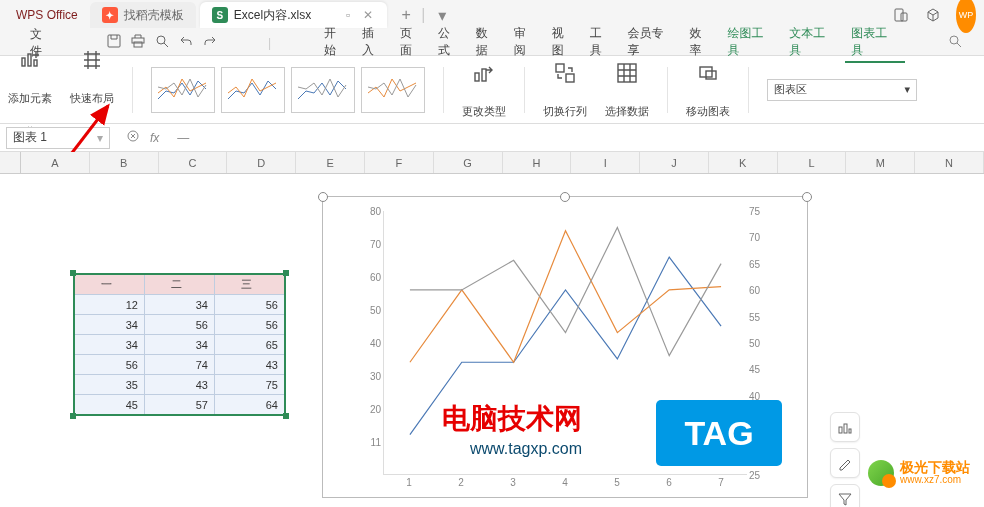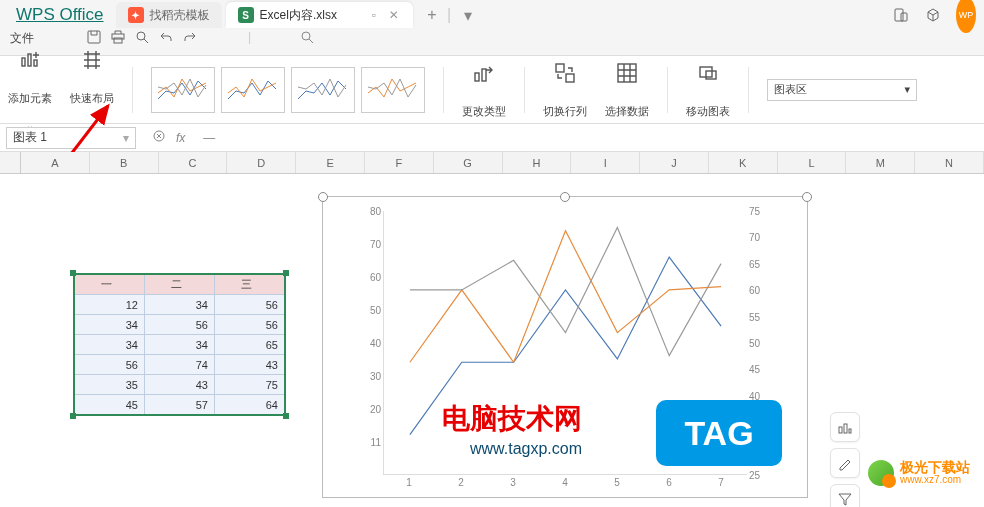--- a/index.html
+++ b/index.html
@@ -1,29 +1,29 @@
 <!DOCTYPE html>
 <html><head>
 <meta charset="utf-8">
 <style>
   * { box-sizing: border-box; margin: 0; padding: 0; font-family: "Microsoft YaHei", sans-serif; }
   body { background: #f5f5f5; width: 984px; height: 507px; overflow: hidden; position: relative; }
   
   .titlebar { height: 30px; display: flex; align-items: center; background: #f5f5f5; padding: 0 8px; gap: 4px; }
-  .app-name { font-size: 17px; color: #0f766e; padding: 0 8px; text-decoration: underline; }
+  .app-name { font-size: 12px; color: #7f1d1d; padding: 0 8px; }
   .tab { height: 26px; display: flex; align-items: center; padding: 0 12px; font-size: 12px; border-radius: 6px 6px 0 0; gap: 6px; }
   .tab.inactive { background: #eee; color: #666; }
   .tab.active { background: #fff; color: #333; box-shadow: 0 -1px 3px rgba(0,0,0,0.08); }
   .tab-icon { width: 16px; height: 16px; display: flex; align-items: center; justify-content: center; border-radius: 3px; font-size: 10px; color: #fff; font-weight: bold; }
   .tab-close { width: 14px; height: 14px; display: flex; align-items: center; justify-content: center; color: #999; }
   .win-icons { margin-left: auto; display: flex; gap: 14px; align-items: center; color: #666; }
   .win-icon { width: 18px; height: 18px; display: flex; align-items: center; justify-content: center; }
   .avatar { width: 20px; height: 36px; border-radius: 50%; background: #ff8c00; color: #fff; font-size: 9px; display: flex; align-items: center; justify-content: center; }
 
-  .menubar { height: 26px; display: flex; background: #f5f5f5; padding: 0 2px; font-size: 12px; color: #444; border-bottom: 1px solid #ddd; gap: 35px; }
+  .menubar { height: 26px; display: flex; align-items: center; background: #f5f5f5; padding: 0 22px; font-size: 12px; color: #444; border-bottom: 1px solid #ddd; gap: 35px; }
   .menu-file { padding: 0 8px; }
   .qat { display: flex; gap: 10px; padding: 0 10px; color: #666; }
   .menu-tabs { display: flex; gap: 2px; margin-left: 6px; }
   .menu-tab { padding: 2px 6px; }
   .menu-tab.green { color: #2e8b57; }
   .menu-tab.active { border-bottom: 2px solid #2e8b57; color: #2e8b57; }
   .menu-search { margin-left: 8px; color: #888; }
 
   .ribbon { height: 68px; background: #fff; border-bottom: 1px solid #ddd; display: flex; align-items: center; padding: 4px 8px; gap: 18px; }
   .ribbon-btn { display: flex; flex-direction: column; align-items: center; gap: 18px; font-size: 11px; color: #444; }
@@ -33,21 +33,21 @@
   .mini-chart { width: 54px; height: 34px; }
   .ribbon-sep { width: 1px; height: 46px; background: #e4e4e4; }
   .ribbon-right { display: flex; flex-direction: column; gap: 4px; }
   .area-select { width: 150px; height: 22px; border: 1px solid #ccc; font-size: 11px; padding: 2px 6px; background: #fff; display: flex; align-items: center; justify-content: space-between; color: #444; }
   .fmt-btns { display: flex; gap: 10px; font-size: 11px; color: #555; }
   .fmt-btn { display: flex; align-items: center; gap: 3px; }
 
   .arrow-annot { position: absolute; left: 58px; top: 98px; pointer-events: none; }
 
   .formula-bar { height: 28px; background: #fff; border-bottom: 1px solid #ddd; display: flex; align-items: center; font-size: 12px; }
-  .name-box { width: 130px; height: 22px; margin: 0 6px; border: 1px solid #ccc; background: #fff; padding: 2px 6px; display: flex; align-items: center; justify-content: space-between; color: #444; }
+  .name-box { width: 104px; height: 22px; margin: 0 6px; border: 1px solid #ccc; background: #fff; padding: 2px 6px; display: flex; align-items: center; justify-content: space-between; color: #444; }
   .fx-icons { display: flex; gap: 10px; padding: 0 10px; color: #888; align-items: center; }
   .fx-input { flex: 1; padding: 0 8px; color: #888; }
 
   .sheet-area { position: relative; height: 355px; background: #fff; display: flex; }
   .col-headers { position: absolute; top: 0; left: 0; right: 0; height: 22px; display: flex; background: #f3f3f3; border-bottom: 1px solid #ccc; }
   .corner { width: 22px; border-right: 1px solid #ccc; }
   .col-h { width: 72px; border-right: 1px solid #ddd; display: flex; align-items: center; justify-content: center; font-size: 11px; color: #666; }
 
   .table-sel { position: absolute; left: 74px; top: 122px; }
   .tbl { border-collapse: collapse; }
@@ -62,21 +62,21 @@
   .y-axis { position: absolute; left: 0; top: 0; bottom: 0; width: 26px; }
   .y-tick { position: absolute; right: 2px; font-size: 10px; color: #888; transform: translateY(-50%); }
   .y2-axis { position: absolute; right: 0; top: 0; bottom: 0; width: 26px; }
   .y2-tick { position: absolute; left: 2px; font-size: 10px; color: #888; transform: translateY(-50%); }
   .x-axis { position: absolute; left: 26px; right: 26px; bottom: -16px; height: 14px; display: flex; justify-content: space-around; font-size: 10px; color: #888; }
   .plot-inner { position: absolute; left: 26px; right: 26px; top: 0; bottom: 0; border-left: 1px solid #ddd; border-bottom: 1px solid #ddd; }
   .line-svg { position: absolute; left: 0; top: 0; width: 100%; height: 100%; }
 
   .watermark1 { position: absolute; left: 442px; top: 400px; font-size: 28px; font-weight: bold; color: #e60000; }
   .watermark1-sub { position: absolute; left: 470px; top: 440px; font-size: 16px; color: #0c4a6e; }
-  .tag-badge { position: absolute; left: 656px; top: 400px; width: 126px; height: 66px; background: #0099e5; border-radius: 10px; color: #fff; font-size: 34px; font-weight: bold; display: flex; align-items: center; justify-content: center; }
+  .tag-badge { position: absolute; left: 656px; top: 400px; width: 126px; height: 66px; background: #0099e5; border-radius: 5px; color: #fff; font-size: 34px; font-weight: bold; display: flex; align-items: center; justify-content: center; }
   .jgxz { position: absolute; right: 14px; top: 460px; display: flex; align-items: flex-start; gap: 6px; }
   .jgxz-icon { width: 26px; height: 26px; border-radius: 50%; background: linear-gradient(135deg,#7fd44b,#4aa82a); position: relative; }
   .jgxz-arrow { position: absolute; right: -2px; bottom: -2px; width: 14px; height: 14px; background: #ff8c00; border-radius: 50%; }
   .jgxz-txt { font-size: 14px; font-weight: bold; color: #ff8c00; line-height: 1; }
   .jgxz-sub { font-size: 10px; color: #ff8c00; }
 
   .side-tools { position: absolute; right: 122px; top: 260px; width: 32px; display: flex; flex-direction: column; gap: 6px; }
   .side-tool { width: 30px; height: 30px; background: #fff; border: 1px solid #e2e2e2; border-radius: 6px; display: flex; align-items: center; justify-content: center; color: #666; box-shadow: 0 1px 2px rgba(0,0,0,0.06); }
 </style>
 </head>
@@ -132,20 +132,35 @@
           <path d="M9 9l4 4"></path>
         </svg></span>
     <span><svg width="14" height="14" viewBox="0 0 14 14" fill="none" stroke="currentColor">
           <path d="M5 3L2 6l3 3M2 6h7a3 3 0 013 3v2"></path>
         </svg></span>
     <span><svg width="14" height="14" viewBox="0 0 14 14" fill="none" stroke="currentColor">
           <path d="M9 3l3 3-3 3M12 6H5a3 3 0 00-3 3v2"></path>
         </svg></span>
   </div>
   <span style="color:#ccc;margin:0 6px">|</span>
+  <div class="menu-tabs">
+    <span class="menu-tab">开始</span>
+    <span class="menu-tab">插入</span>
+    <span class="menu-tab">页面</span>
+    <span class="menu-tab">公式</span>
+    <span class="menu-tab">数据</span>
+    <span class="menu-tab">审阅</span>
+    <span class="menu-tab">视图</span>
+    <span class="menu-tab">工具</span>
+    <span class="menu-tab">会员专享</span>
+    <span class="menu-tab">效率</span>
+    <span class="menu-tab green">绘图工具</span>
+    <span class="menu-tab green">文本工具</span>
+    <span class="menu-tab green active">图表工具</span>
+  </div>
   <span class="menu-search"><svg width="14" height="14" viewBox="0 0 14 14" fill="none" stroke="currentColor">
         <circle cx="6" cy="6" r="4"></circle>
         <path d="M9 9l4 4"></path>
       </svg></span>
 </div>
 
 <div class="ribbon">
   <div class="ribbon-btn">
     <span class="ribbon-icon">
         <svg width="24" height="24" viewBox="0 0 24 24" fill="none" stroke="currentColor" stroke-width="1.4">

